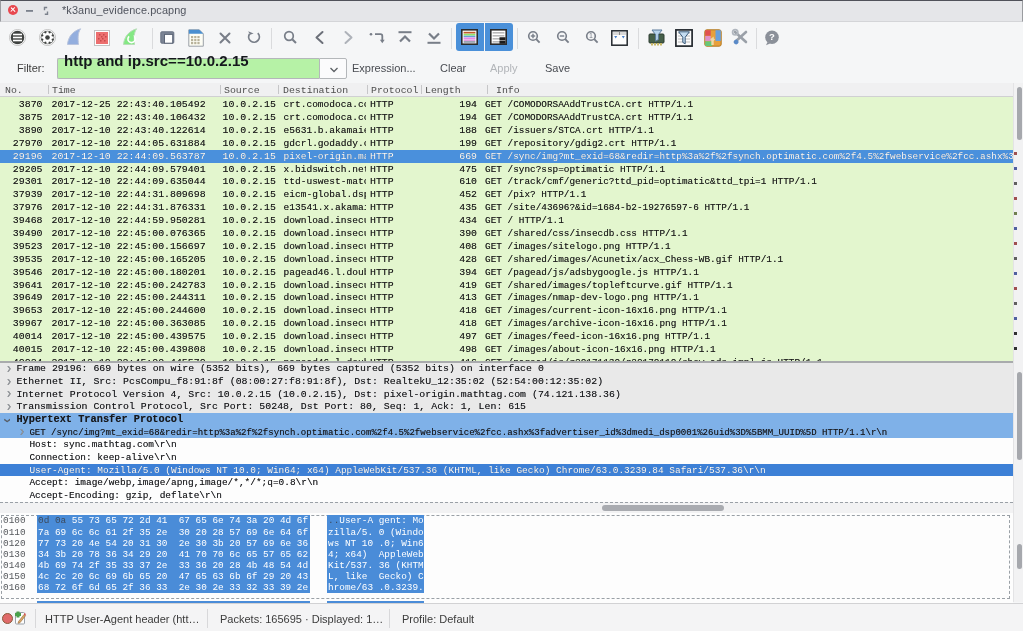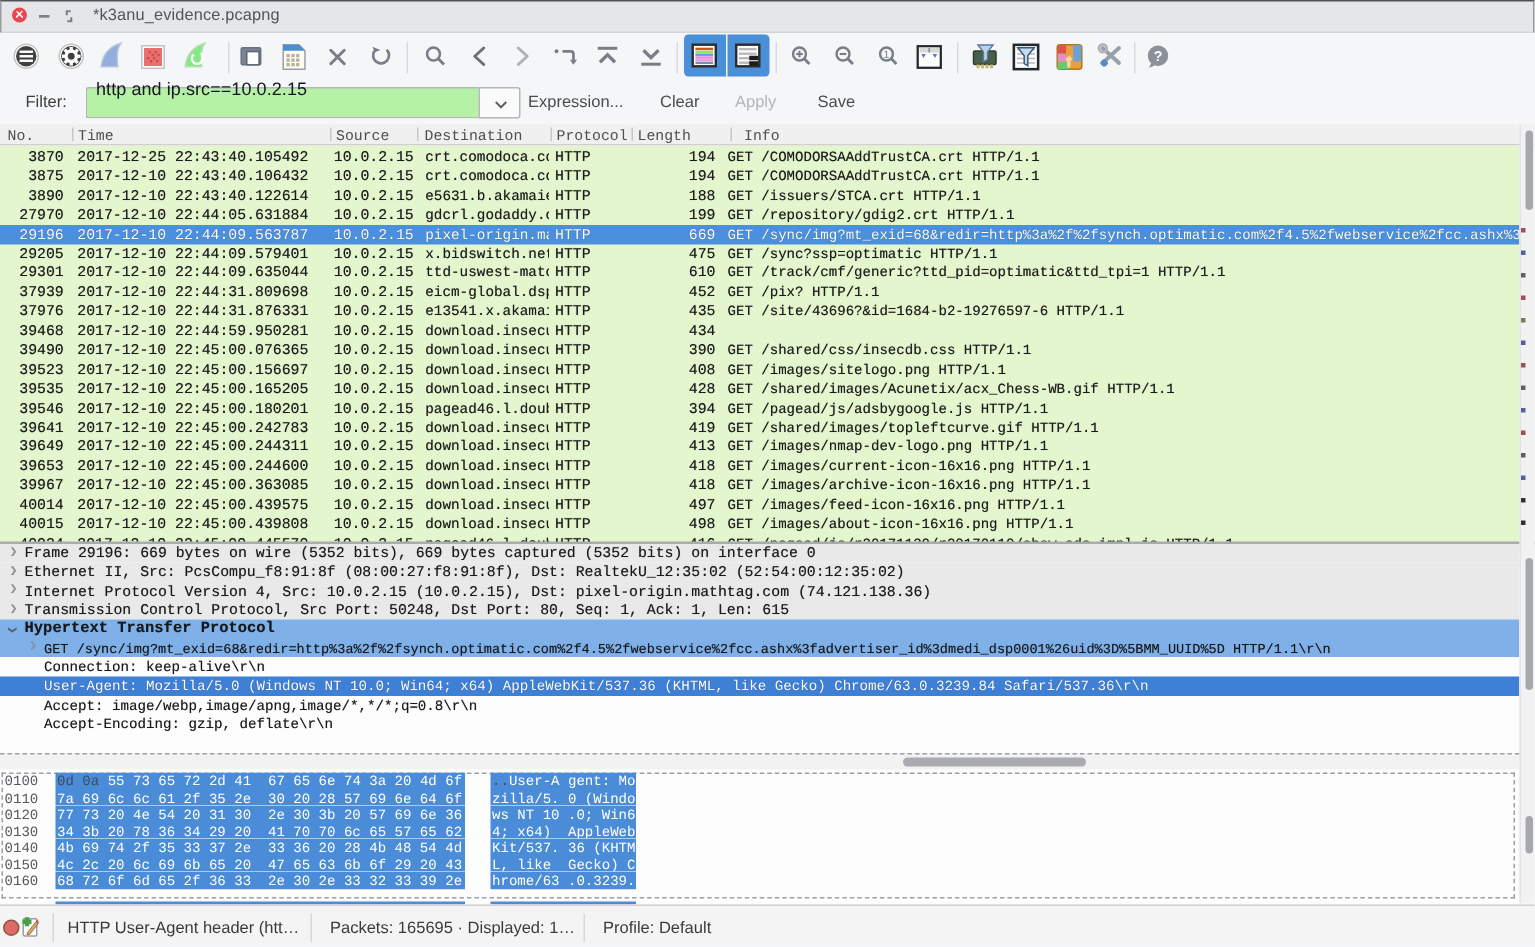--- a/index.html
+++ b/index.html
@@ -9,21 +9,21 @@
 #titlebar{left:0;top:0;width:1023px;height:22px;background:#e5e6e9;border-top:1px solid #50525a;border-bottom:1px solid #d4d5d8;border-left:1px solid #9a9ca0;border-right:1px solid #9a9ca0}
 #title{left:62px;top:4px;font-size:10.9px;font-weight:normal;color:#50545e;letter-spacing:0.1px}
 #closebtn{left:8px;top:5px;width:10px;height:10px;border-radius:50%;background:#e8484f}
 #closebtn:after{content:"";position:absolute}
 .xline{position:absolute;left:2.1px;top:4.4px;width:5.8px;height:1.4px;background:#fff;border-radius:1px}
 
 #toolbar{left:0;top:23px;width:1023px;height:32px;background:#f5f6f7}
 .tsep{position:absolute;top:28px;width:1px;height:21px;background:#dadbdd}
 #fltlabel{left:17px;top:7px;font-size:11px;color:#3c3c3c}
 #fltinput{left:57px;top:58px;width:262px;height:21px;background:#b6f2a6;border:1px solid #b4b7ba;border-radius:2px 0 0 2px;border-right:none}
-#flttext{left:64px;top:52px;font-size:12px;font-weight:normal;color:#14181c;letter-spacing:0.05px}
+#flttext{left:64px;top:52px;font-size:15px;font-weight:bold;color:#14181c;letter-spacing:0.05px}
 #fltdrop{left:319px;top:58px;width:28px;height:21px;background:#fbfbfc;border:1px solid #b4b7ba;border-radius:0 2px 2px 0}
 .btntext{font-size:11px;color:#494c52}
 
 #colhead{left:0;top:83px;width:1023px;height:14px;background:#f0f0f1;border-bottom:1px solid #d0d0d2;
  font-family:"Liberation Mono",monospace;font-size:9.9px;color:#4e4e4e}
 .hd{position:absolute;top:1.5px}
 .hsep{position:absolute;top:2px;width:1px;height:9px;background:#c6c6c8}
 
 #plist{left:0;top:97px;width:1013px;height:265px;background:#e3f6ce;overflow:hidden;
  font-family:"Liberation Mono",monospace;font-size:9.9px;color:#1b1b1b;text-shadow:0 0 0.45px rgba(20,20,20,0.55)}
@@ -300,41 +300,42 @@
       <div style="height:1.2px"></div>
       <div class="prow"><span class="c-no">3870</span><span class="c-tm">2017-12-25 22:43:40.105492</span><span class="c-sr">10.0.2.15</span><span class="c-ds">crt.comodoca.com</span><span class="c-pr">HTTP</span><span class="c-ln">194</span><span class="c-in">GET /COMODORSAAddTrustCA.crt HTTP/1.1</span></div>
       <div class="prow"><span class="c-no">3875</span><span class="c-tm">2017-12-10 22:43:40.106432</span><span class="c-sr">10.0.2.15</span><span class="c-ds">crt.comodoca.com</span><span class="c-pr">HTTP</span><span class="c-ln">194</span><span class="c-in">GET /COMODORSAAddTrustCA.crt HTTP/1.1</span></div>
       <div class="prow"><span class="c-no">3890</span><span class="c-tm">2017-12-10 22:43:40.122614</span><span class="c-sr">10.0.2.15</span><span class="c-ds">e5631.b.akamaiedge.net</span><span class="c-pr">HTTP</span><span class="c-ln">188</span><span class="c-in">GET /issuers/STCA.crt HTTP/1.1</span></div>
       <div class="prow"><span class="c-no">27970</span><span class="c-tm">2017-12-10 22:44:05.631884</span><span class="c-sr">10.0.2.15</span><span class="c-ds">gdcrl.godaddy.com</span><span class="c-pr">HTTP</span><span class="c-ln">199</span><span class="c-in">GET /repository/gdig2.crt HTTP/1.1</span></div>
       <div class="prow sel"><span class="c-no">29196</span><span class="c-tm">2017-12-10 22:44:09.563787</span><span class="c-sr">10.0.2.15</span><span class="c-ds">pixel-origin.mathtag.com</span><span class="c-pr">HTTP</span><span class="c-ln">669</span><span class="c-in">GET /sync/img?mt_exid=68&amp;redir=http%3a%2f%2fsynch.optimatic.com%2f4.5%2fwebservice%2fcc.ashx%3fadvertiser_id%3dmedi</span></div>
       <div class="prow"><span class="c-no">29205</span><span class="c-tm">2017-12-10 22:44:09.579401</span><span class="c-sr">10.0.2.15</span><span class="c-ds">x.bidswitch.net</span><span class="c-pr">HTTP</span><span class="c-ln">475</span><span class="c-in">GET /sync?ssp=optimatic HTTP/1.1</span></div>
       <div class="prow"><span class="c-no">29301</span><span class="c-tm">2017-12-10 22:44:09.635044</span><span class="c-sr">10.0.2.15</span><span class="c-ds">ttd-uswest-match.adsrvr.org</span><span class="c-pr">HTTP</span><span class="c-ln">610</span><span class="c-in">GET /track/cmf/generic?ttd_pid=optimatic&amp;ttd_tpi=1 HTTP/1.1</span></div>
       <div class="prow"><span class="c-no">37939</span><span class="c-tm">2017-12-10 22:44:31.809698</span><span class="c-sr">10.0.2.15</span><span class="c-ds">eicm-global.dsp.mp.io</span><span class="c-pr">HTTP</span><span class="c-ln">452</span><span class="c-in">GET /pix? HTTP/1.1</span></div>
       <div class="prow"><span class="c-no">37976</span><span class="c-tm">2017-12-10 22:44:31.876331</span><span class="c-sr">10.0.2.15</span><span class="c-ds">e13541.x.akamaiedge.net</span><span class="c-pr">HTTP</span><span class="c-ln">435</span><span class="c-in">GET /site/43696?&amp;id=1684-b2-19276597-6 HTTP/1.1</span></div>
-      <div class="prow"><span class="c-no">39468</span><span class="c-tm">2017-12-10 22:44:59.950281</span><span class="c-sr">10.0.2.15</span><span class="c-ds">download.insecure.org</span><span class="c-pr">HTTP</span><span class="c-ln">434</span></div>
+      <div class="prow"><span class="c-no">39468</span><span class="c-tm">2017-12-10 22:44:59.950281</span><span class="c-sr">10.0.2.15</span><span class="c-ds">download.insecure.org</span><span class="c-pr">HTTP</span><span class="c-ln">434</span><span class="c-in">GET / HTTP/1.1</span></div>
       <div class="prow"><span class="c-no">39490</span><span class="c-tm">2017-12-10 22:45:00.076365</span><span class="c-sr">10.0.2.15</span><span class="c-ds">download.insecure.org</span><span class="c-pr">HTTP</span><span class="c-ln">390</span><span class="c-in">GET /shared/css/insecdb.css HTTP/1.1</span></div>
       <div class="prow"><span class="c-no">39523</span><span class="c-tm">2017-12-10 22:45:00.156697</span><span class="c-sr">10.0.2.15</span><span class="c-ds">download.insecure.org</span><span class="c-pr">HTTP</span><span class="c-ln">408</span><span class="c-in">GET /images/sitelogo.png HTTP/1.1</span></div>
       <div class="prow"><span class="c-no">39535</span><span class="c-tm">2017-12-10 22:45:00.165205</span><span class="c-sr">10.0.2.15</span><span class="c-ds">download.insecure.org</span><span class="c-pr">HTTP</span><span class="c-ln">428</span><span class="c-in">GET /shared/images/Acunetix/acx_Chess-WB.gif HTTP/1.1</span></div>
       <div class="prow"><span class="c-no">39546</span><span class="c-tm">2017-12-10 22:45:00.180201</span><span class="c-sr">10.0.2.15</span><span class="c-ds">pagead46.l.doubleclick.net</span><span class="c-pr">HTTP</span><span class="c-ln">394</span><span class="c-in">GET /pagead/js/adsbygoogle.js HTTP/1.1</span></div>
       <div class="prow"><span class="c-no">39641</span><span class="c-tm">2017-12-10 22:45:00.242783</span><span class="c-sr">10.0.2.15</span><span class="c-ds">download.insecure.org</span><span class="c-pr">HTTP</span><span class="c-ln">419</span><span class="c-in">GET /shared/images/topleftcurve.gif HTTP/1.1</span></div>
       <div class="prow"><span class="c-no">39649</span><span class="c-tm">2017-12-10 22:45:00.244311</span><span class="c-sr">10.0.2.15</span><span class="c-ds">download.insecure.org</span><span class="c-pr">HTTP</span><span class="c-ln">413</span><span class="c-in">GET /images/nmap-dev-logo.png HTTP/1.1</span></div>
       <div class="prow"><span class="c-no">39653</span><span class="c-tm">2017-12-10 22:45:00.244600</span><span class="c-sr">10.0.2.15</span><span class="c-ds">download.insecure.org</span><span class="c-pr">HTTP</span><span class="c-ln">418</span><span class="c-in">GET /images/current-icon-16x16.png HTTP/1.1</span></div>
       <div class="prow"><span class="c-no">39967</span><span class="c-tm">2017-12-10 22:45:00.363085</span><span class="c-sr">10.0.2.15</span><span class="c-ds">download.insecure.org</span><span class="c-pr">HTTP</span><span class="c-ln">418</span><span class="c-in">GET /images/archive-icon-16x16.png HTTP/1.1</span></div>
       <div class="prow"><span class="c-no">40014</span><span class="c-tm">2017-12-10 22:45:00.439575</span><span class="c-sr">10.0.2.15</span><span class="c-ds">download.insecure.org</span><span class="c-pr">HTTP</span><span class="c-ln">497</span><span class="c-in">GET /images/feed-icon-16x16.png HTTP/1.1</span></div>
       <div class="prow"><span class="c-no">40015</span><span class="c-tm">2017-12-10 22:45:00.439808</span><span class="c-sr">10.0.2.15</span><span class="c-ds">download.insecure.org</span><span class="c-pr">HTTP</span><span class="c-ln">498</span><span class="c-in">GET /images/about-icon-16x16.png HTTP/1.1</span></div>
       <div class="prow"><span class="c-no">40024</span><span class="c-tm">2017-12-10 22:45:00.445570</span><span class="c-sr">10.0.2.15</span><span class="c-ds">pagead46.l.doubleclick.net</span><span class="c-pr">HTTP</span><span class="c-ln">416</span><span class="c-in">GET /pagead/js/r20171130/r20170110/show_ads_impl.js HTTP/1.1</span></div>
     </div>
     <div id="split1" class="abs"></div>
     <div id="details" class="abs">
       <div class="drow g"><span class="exp" style="left:6.5px">❯</span><span class="dtext t0">Frame 29196: 669 bytes on wire (5352 bits), 669 bytes captured (5352 bits) on interface 0</span></div>
       <div class="drow g"><span class="exp" style="left:6.5px">❯</span><span class="dtext t0">Ethernet II, Src: PcsCompu_f8:91:8f (08:00:27:f8:91:8f), Dst: RealtekU_12:35:02 (52:54:00:12:35:02)</span></div>
       <div class="drow g"><span class="exp" style="left:6.5px">❯</span><span class="dtext t0">Internet Protocol Version 4, Src: 10.0.2.15 (10.0.2.15), Dst: pixel-origin.mathtag.com (74.121.138.36)</span></div>
       <div class="drow g"><span class="exp" style="left:6.5px">❯</span><span class="dtext t0">Transmission Control Protocol, Src Port: 50248, Dst Port: 80, Seq: 1, Ack: 1, Len: 615</span></div>
       <div class="drow lb b10"><span class="exp open" style="left:5px;top:1.5px;transform:rotate(90deg) scaleY(0.9)">❯</span><span class="dtext t0">Hypertext Transfer Protocol</span></div>
       <div class="drow lb f905"><span class="exp" style="left:19.5px">❯</span><span class="dtext t1">GET /sync/img?mt_exid=68&amp;redir=http%3a%2f%2fsynch.optimatic.com%2f4.5%2fwebservice%2fcc.ashx%3fadvertiser_id%3dmedi_dsp0001%26uid%3D%5BMM_UUID%5D HTTP/1.1\r\n</span></div>
+      <div class="drow w f945"><span class="dtext t2">Host: sync.mathtag.com\r\n</span></div>
       <div class="drow w f945"><span class="dtext t2">Connection: keep-alive\r\n</span></div>
       <div class="drow db f945"><span class="dtext t2">User-Agent: Mozilla/5.0 (Windows NT 10.0; Win64; x64) AppleWebKit/537.36 (KHTML, like Gecko) Chrome/63.0.3239.84 Safari/537.36\r\n</span></div>
       <div class="drow w f945"><span class="dtext t2">Accept: image/webp,image/apng,image/*,*/*;q=0.8\r\n</span></div>
       <div class="drow w f945"><span class="dtext t2">Accept-Encoding: gzip, deflate\r\n</span></div>
     </div>
     <div id="dhscroll" class="abs">
       <div id="dhthumb" class="abs"></div>
     </div>
     <div id="bytes" class="abs">
       <div id="byteinner"></div>

